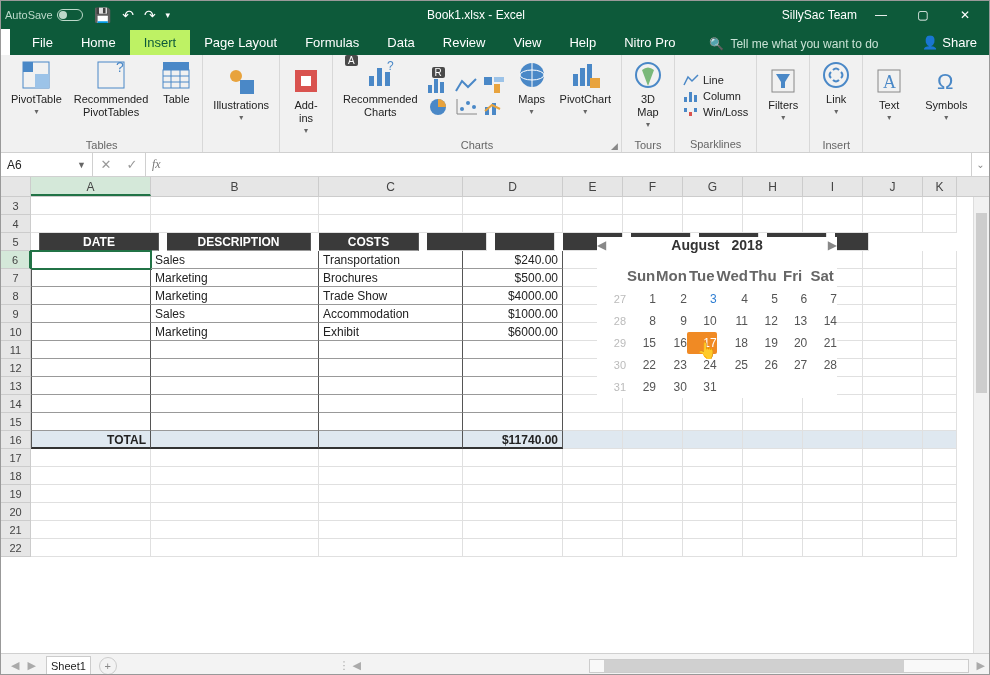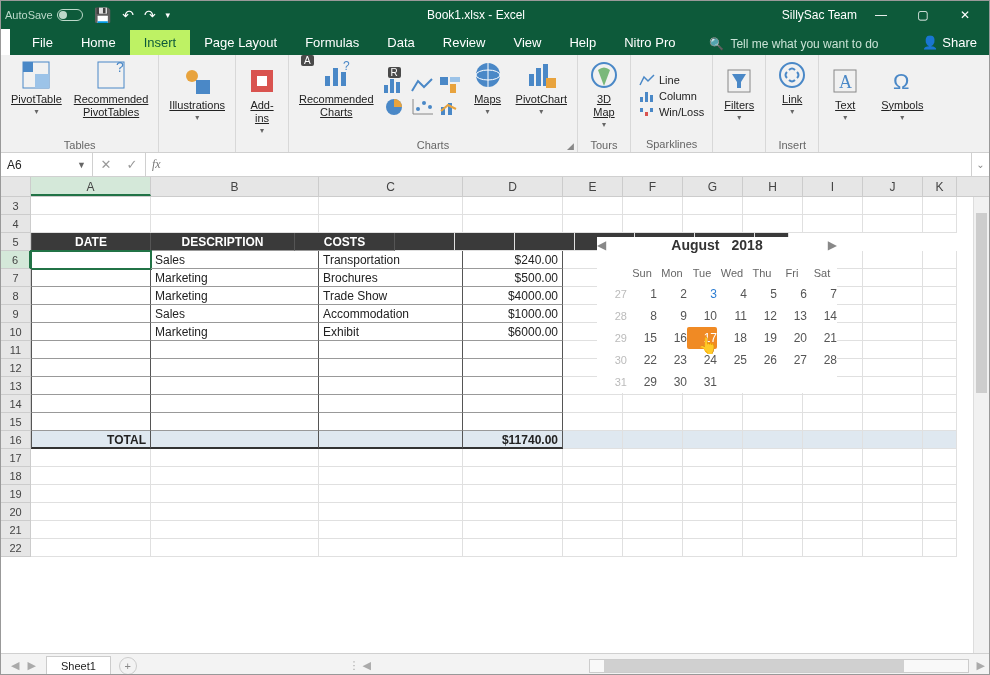--- a/index.html
+++ b/index.html
@@ -25,21 +25,21 @@
 .menutabs .share { margin-left: auto; padding: 5px 12px; color: #fff; font-size: 13px; }
 
 
 .ribbon { height: 98px; background: #f1f1f1; border-bottom: 1px solid #d0d0d0; display: flex; }
 .rgroup { border-right: 1px solid #d8d8d8; display: flex; flex-direction: column; }
 .rgroup .items { flex: 1; display: flex; align-items: center; padding: 2px 4px; }
 .rgroup .glabel { text-align: center; font-size: 11px; color: #666; padding: 2px 0; position: relative; }
 .rgroup .glabel .launcher { position: absolute; right: 3px; bottom: 2px; font-size: 9px; color: #888; }
 .rbtn { display: flex; flex-direction: column; align-items: center; justify-content: flex-start; padding: 2px 6px; cursor: pointer; font-size: 11px; text-align: center; height: 78px; }
 .rbtn .ricon { width: 32px; height: 32px; display: flex; align-items: center; justify-content: center; margin-bottom: 2px; }
-.rbtn .rlabel { line-height: 13px; text-decoration: underline; }
+.rbtn .rlabel { line-height: 13px; }
 .rbtn .dd { font-size: 8px; margin-top: 1px; color: #666; }
 .smallcol { display: flex; flex-direction: column; gap: 2px; padding: 2px 4px; justify-content: center; }
 .smallcol .sitem { display: flex; align-items: center; gap: 4px; font-size: 11px; cursor: pointer; }
 .smallcol .sitem .sicn { width: 16px; height: 14px; }
 .keytip { position: absolute; background: #4a4a4a; color: #fff; font-size: 10px; padding: 0 3px; border-radius: 2px; }
 
 
 svg { display: block; }
 
 
@@ -57,43 +57,43 @@
 .colheaders { display: flex; height: 20px; background: #e6e6e6; border-bottom: 1px solid #ccc; }
 .corner { width: 30px; border-right: 1px solid #ccc; background: #e6e6e6; }
 .ch { border-right: 1px solid #ccc; text-align: center; font-size: 12px; color: #444; line-height: 20px; }
 .ch.active { background: #d4e8d9; border-bottom: 2px solid #217346; }
 .rows { position: relative; }
 .row { display: flex; height: 18px; }
 .rh { width: 30px; background: #e6e6e6; border-right: 1px solid #ccc; border-bottom: 1px solid #ccc; text-align: center; font-size: 11px; color: #444; line-height: 18px; }
 .rh.active { background: #d4e8d9; border-right: 2px solid #217346; }
 .cell { border-right: 1px solid #e0e0e0; border-bottom: 1px solid #e0e0e0; padding: 0 4px; font-size: 12px; line-height: 18px; overflow: hidden; white-space: nowrap; }
 .cell.right { text-align: right; }
-.hdrrow .cell { background: #3a3a3a; color: #fff; font-weight: 600; text-align: center; }
+.hdrrow .cell { background: #3a3a3a; color: #fff; font-weight: 600; text-align: center; margin-left: 8px; }
 .totalrow .cell { background: #dfe8f0; font-weight: 600; }
 .totalrow .cell.label { text-align: right; }
 .selcell { outline: 2px solid #217346; outline-offset: -1px; }
 
 
 .calendar { position: absolute; left: 596px; top: 60px; width: 240px; background: #fff; font-size: 12px; }
 .calendar .chdr { display: flex; align-items: center; justify-content: center; gap: 12px; margin-bottom: 10px; font-size: 14px; color: #333; }
 .calendar .chdr .nav { color: #888; cursor: pointer; font-size: 12px; }
 .calendar .chdr .month { font-weight: 600; }
 .calendar table { width: 100%; border-collapse: collapse; }
-.calendar th { font-weight: 400; font-size: 11px; color: #666; padding: 4px 0; text-align: center; width: 30px; }
+.calendar th { font-weight: 700; font-size: 15px; color: #666; padding: 4px 0; text-align: center; width: 30px; }
 .calendar td { text-align: right; padding: 4px 0; font-size: 12px; color: #555; cursor: pointer; }
 .calendar td.wk { color: #bbb; font-size: 11px; }
 .calendar td.other { color: #ccc; }
 .calendar td.link { color: #2d7dd2; }
 .calendar td.sel { background: #f08a24; color: #fff; border-radius: 2px; position: relative; }
 .cursor-hand { position: absolute; left: 50%; top: 50%; transform: translate(-4px, -2px); font-size: 16px; }
 
 
 .sheettabs { height: 24px; background: #f3f3f3; border-top: 1px solid #d0d0d0; display: flex; align-items: center; padding-left: 6px; font-size: 11px; }
 .sheettabs .navarr { color: #aaa; padding: 0 4px; }
-.sheettabs .stab { background: #fff; border: 1px solid #ccc; border-bottom: none; padding: 3px 14px; margin-left: 6px; }
+.sheettabs .stab { background: #fff; border: 1px solid #ccc; border-bottom: none; padding: 3px 4px; margin-left: 6px; }
 .sheettabs .addsheet { margin-left: 8px; width: 18px; height: 18px; border: 1px solid #ccc; border-radius: 50%; display: flex; align-items: center; justify-content: center; color: #888; }
 .sheettabs .hscroll { margin-left: auto; width: 380px; height: 14px; border: 1px solid #ccc; background: #f9f9f9; position: relative; margin-right: 4px; }
 .sheettabs .hscroll .thumb { position: absolute; left: 14px; width: 300px; top: 0; bottom: 0; background: #d0d0d0; }
 
 
 .vscroll { position: absolute; right: 0; top: 20px; bottom: 0; width: 16px; background: #f1f1f1; border-left: 1px solid #ddd; }
 .vscroll .vthumb { position: absolute; left: 2px; right: 2px; top: 16px; height: 180px; background: #cdcdcd; }
 </style>
 </head>
 <body>
@@ -154,20 +154,33 @@
       </div>
       <div class="rbtn">
         <div class="ricon">
             <svg width="30" height="30">
               <rect x="2" y="2" width="26" height="26" fill="none" stroke="#4a88c7"></rect>
               <text x="20" y="12" font-size="14" fill="#4a88c7">?</text>
             </svg>
           </div>
         <div class="rlabel" style="white-space:pre-line">Recommended
 PivotTables</div>
+      </div>
+      <div class="rbtn">
+        <div class="ricon">
+            <svg width="30" height="30">
+              <rect x="2" y="2" width="26" height="8" fill="#4a88c7"></rect>
+              <rect x="2" y="10" width="26" height="18" fill="none" stroke="#4a88c7"></rect>
+              <line x1="2" y1="16" x2="28" y2="16" stroke="#4a88c7"></line>
+              <line x1="2" y1="22" x2="28" y2="22" stroke="#4a88c7"></line>
+              <line x1="10" y1="2" x2="10" y2="28" stroke="#4a88c7"></line>
+              <line x1="19" y1="2" x2="19" y2="28" stroke="#4a88c7"></line>
+            </svg>
+          </div>
+        <div class="rlabel">Table</div>
       </div>
     </div>
     <div class="glabel">Tables</div>
   </div>
 
   <div class="rgroup">
     <div class="items">
       <div class="rbtn">
         <div class="ricon">
             <svg width="30" height="30">

